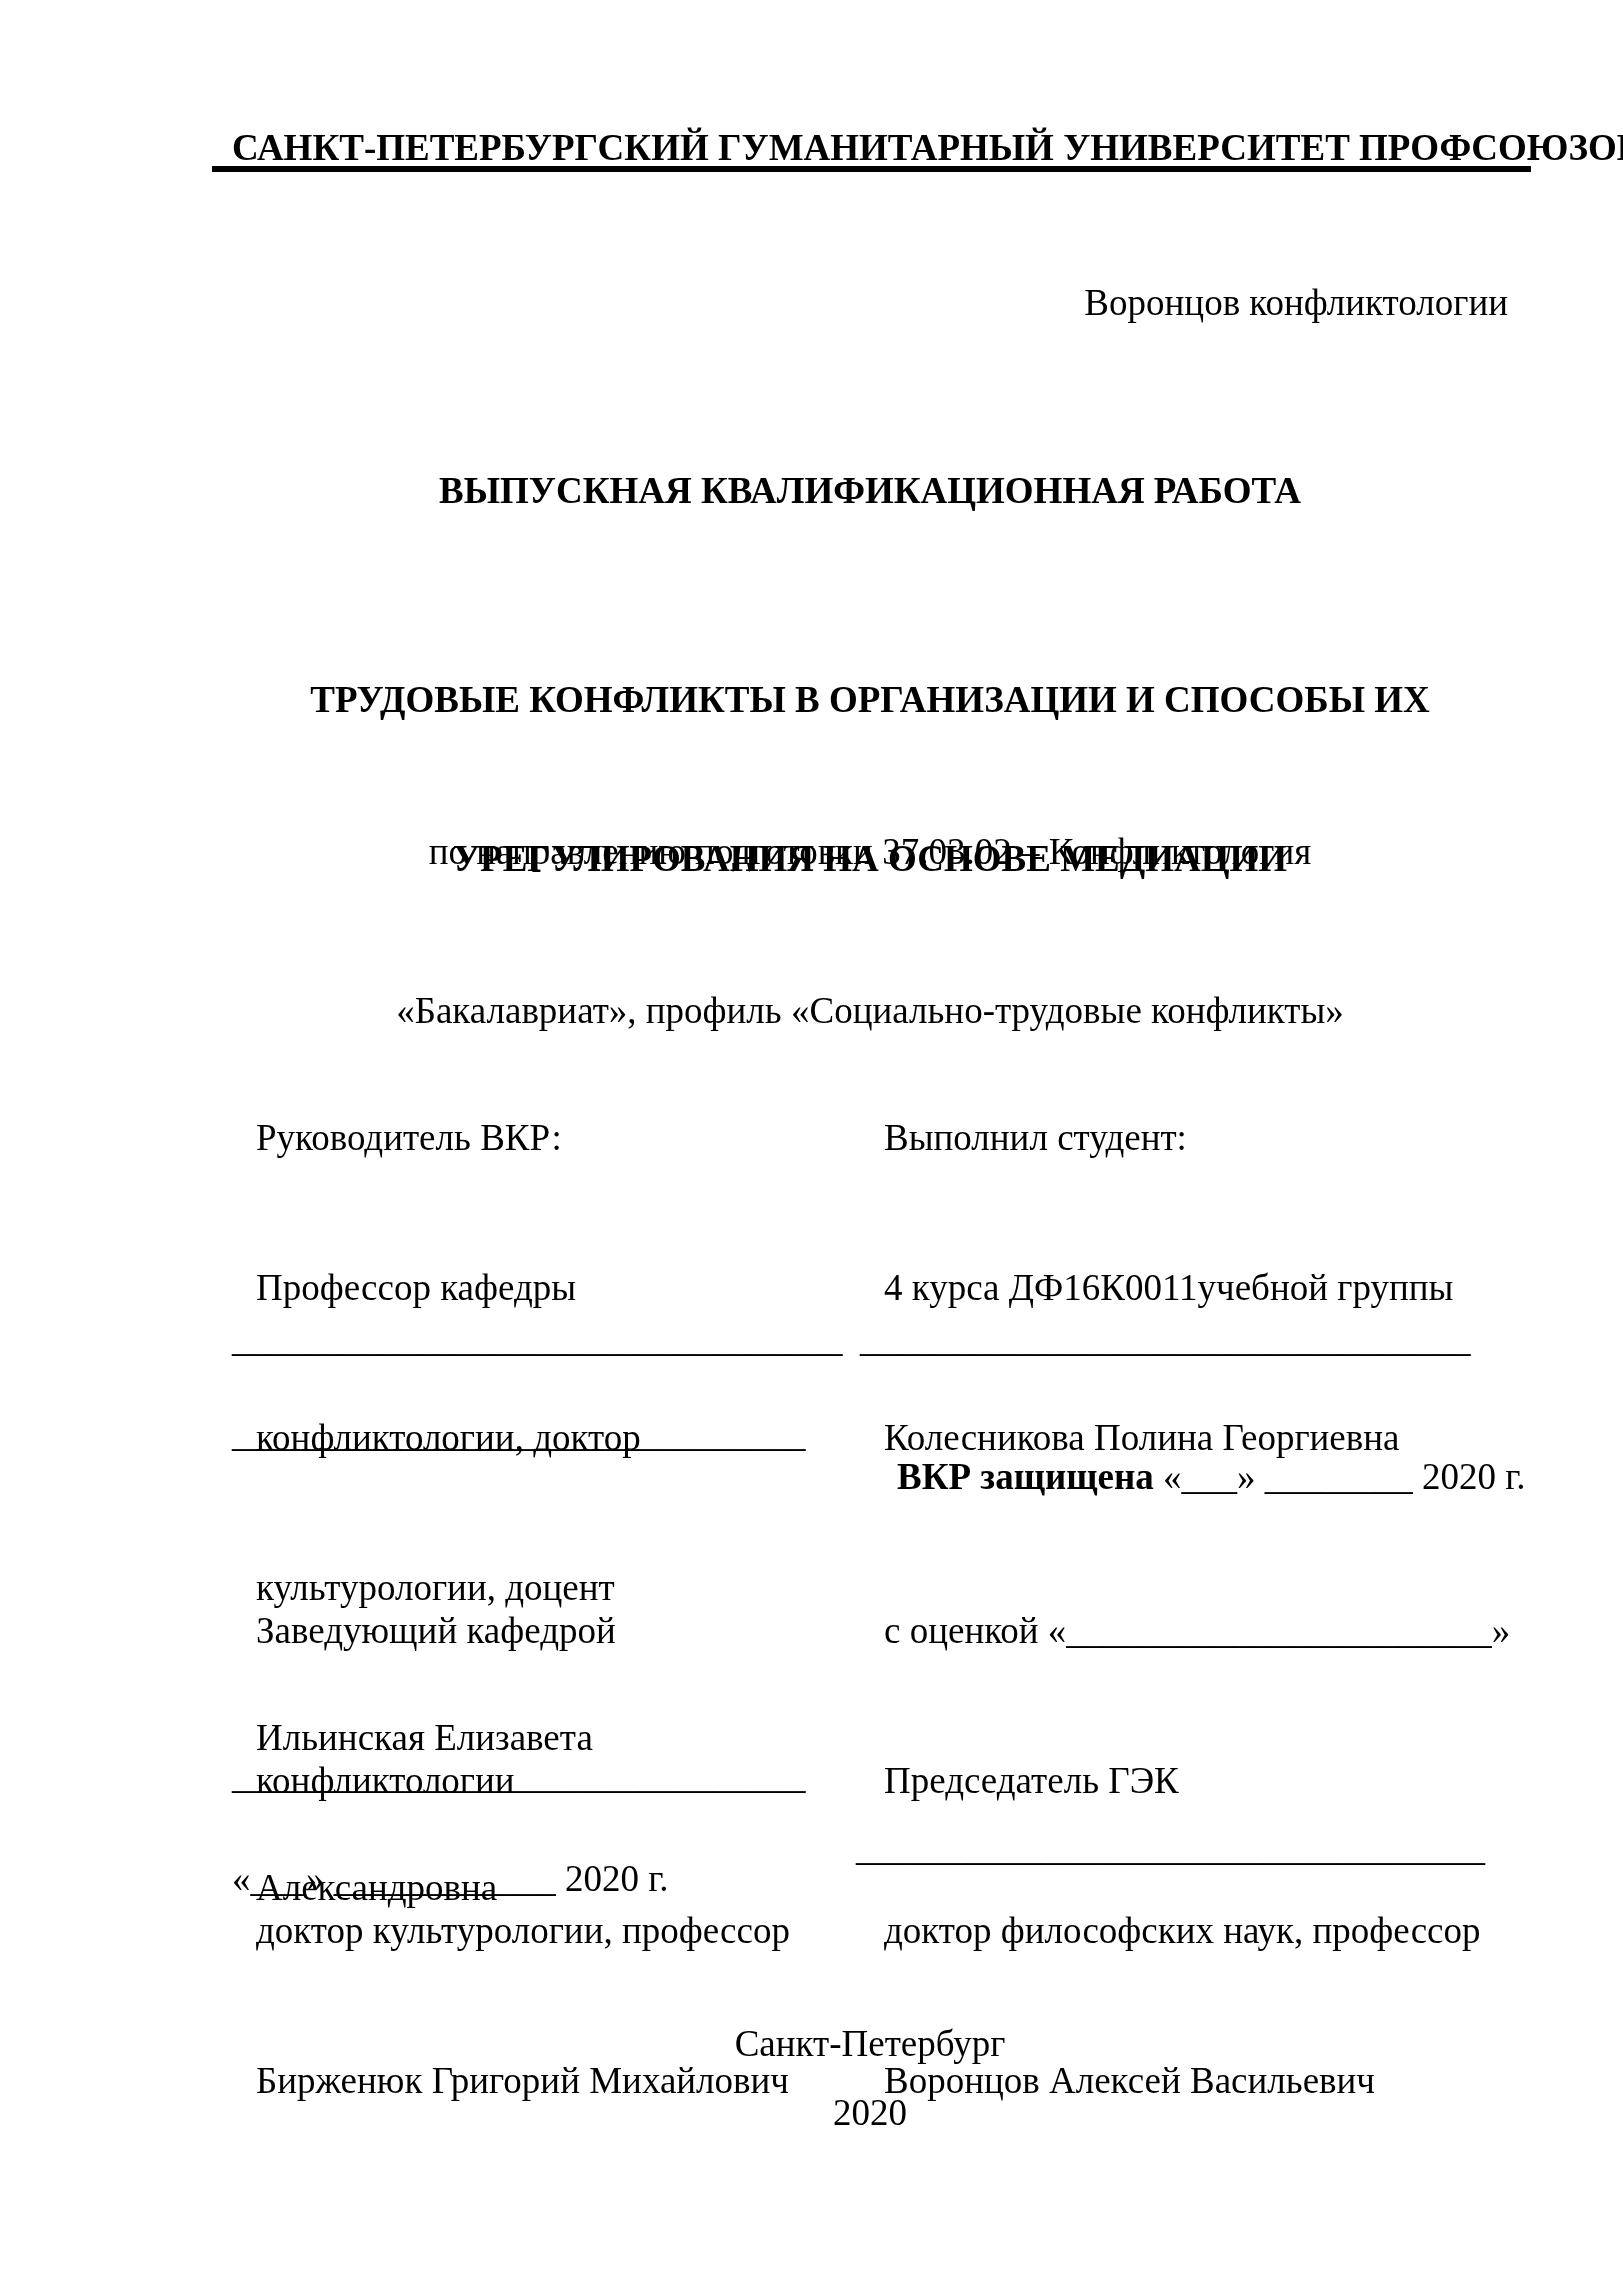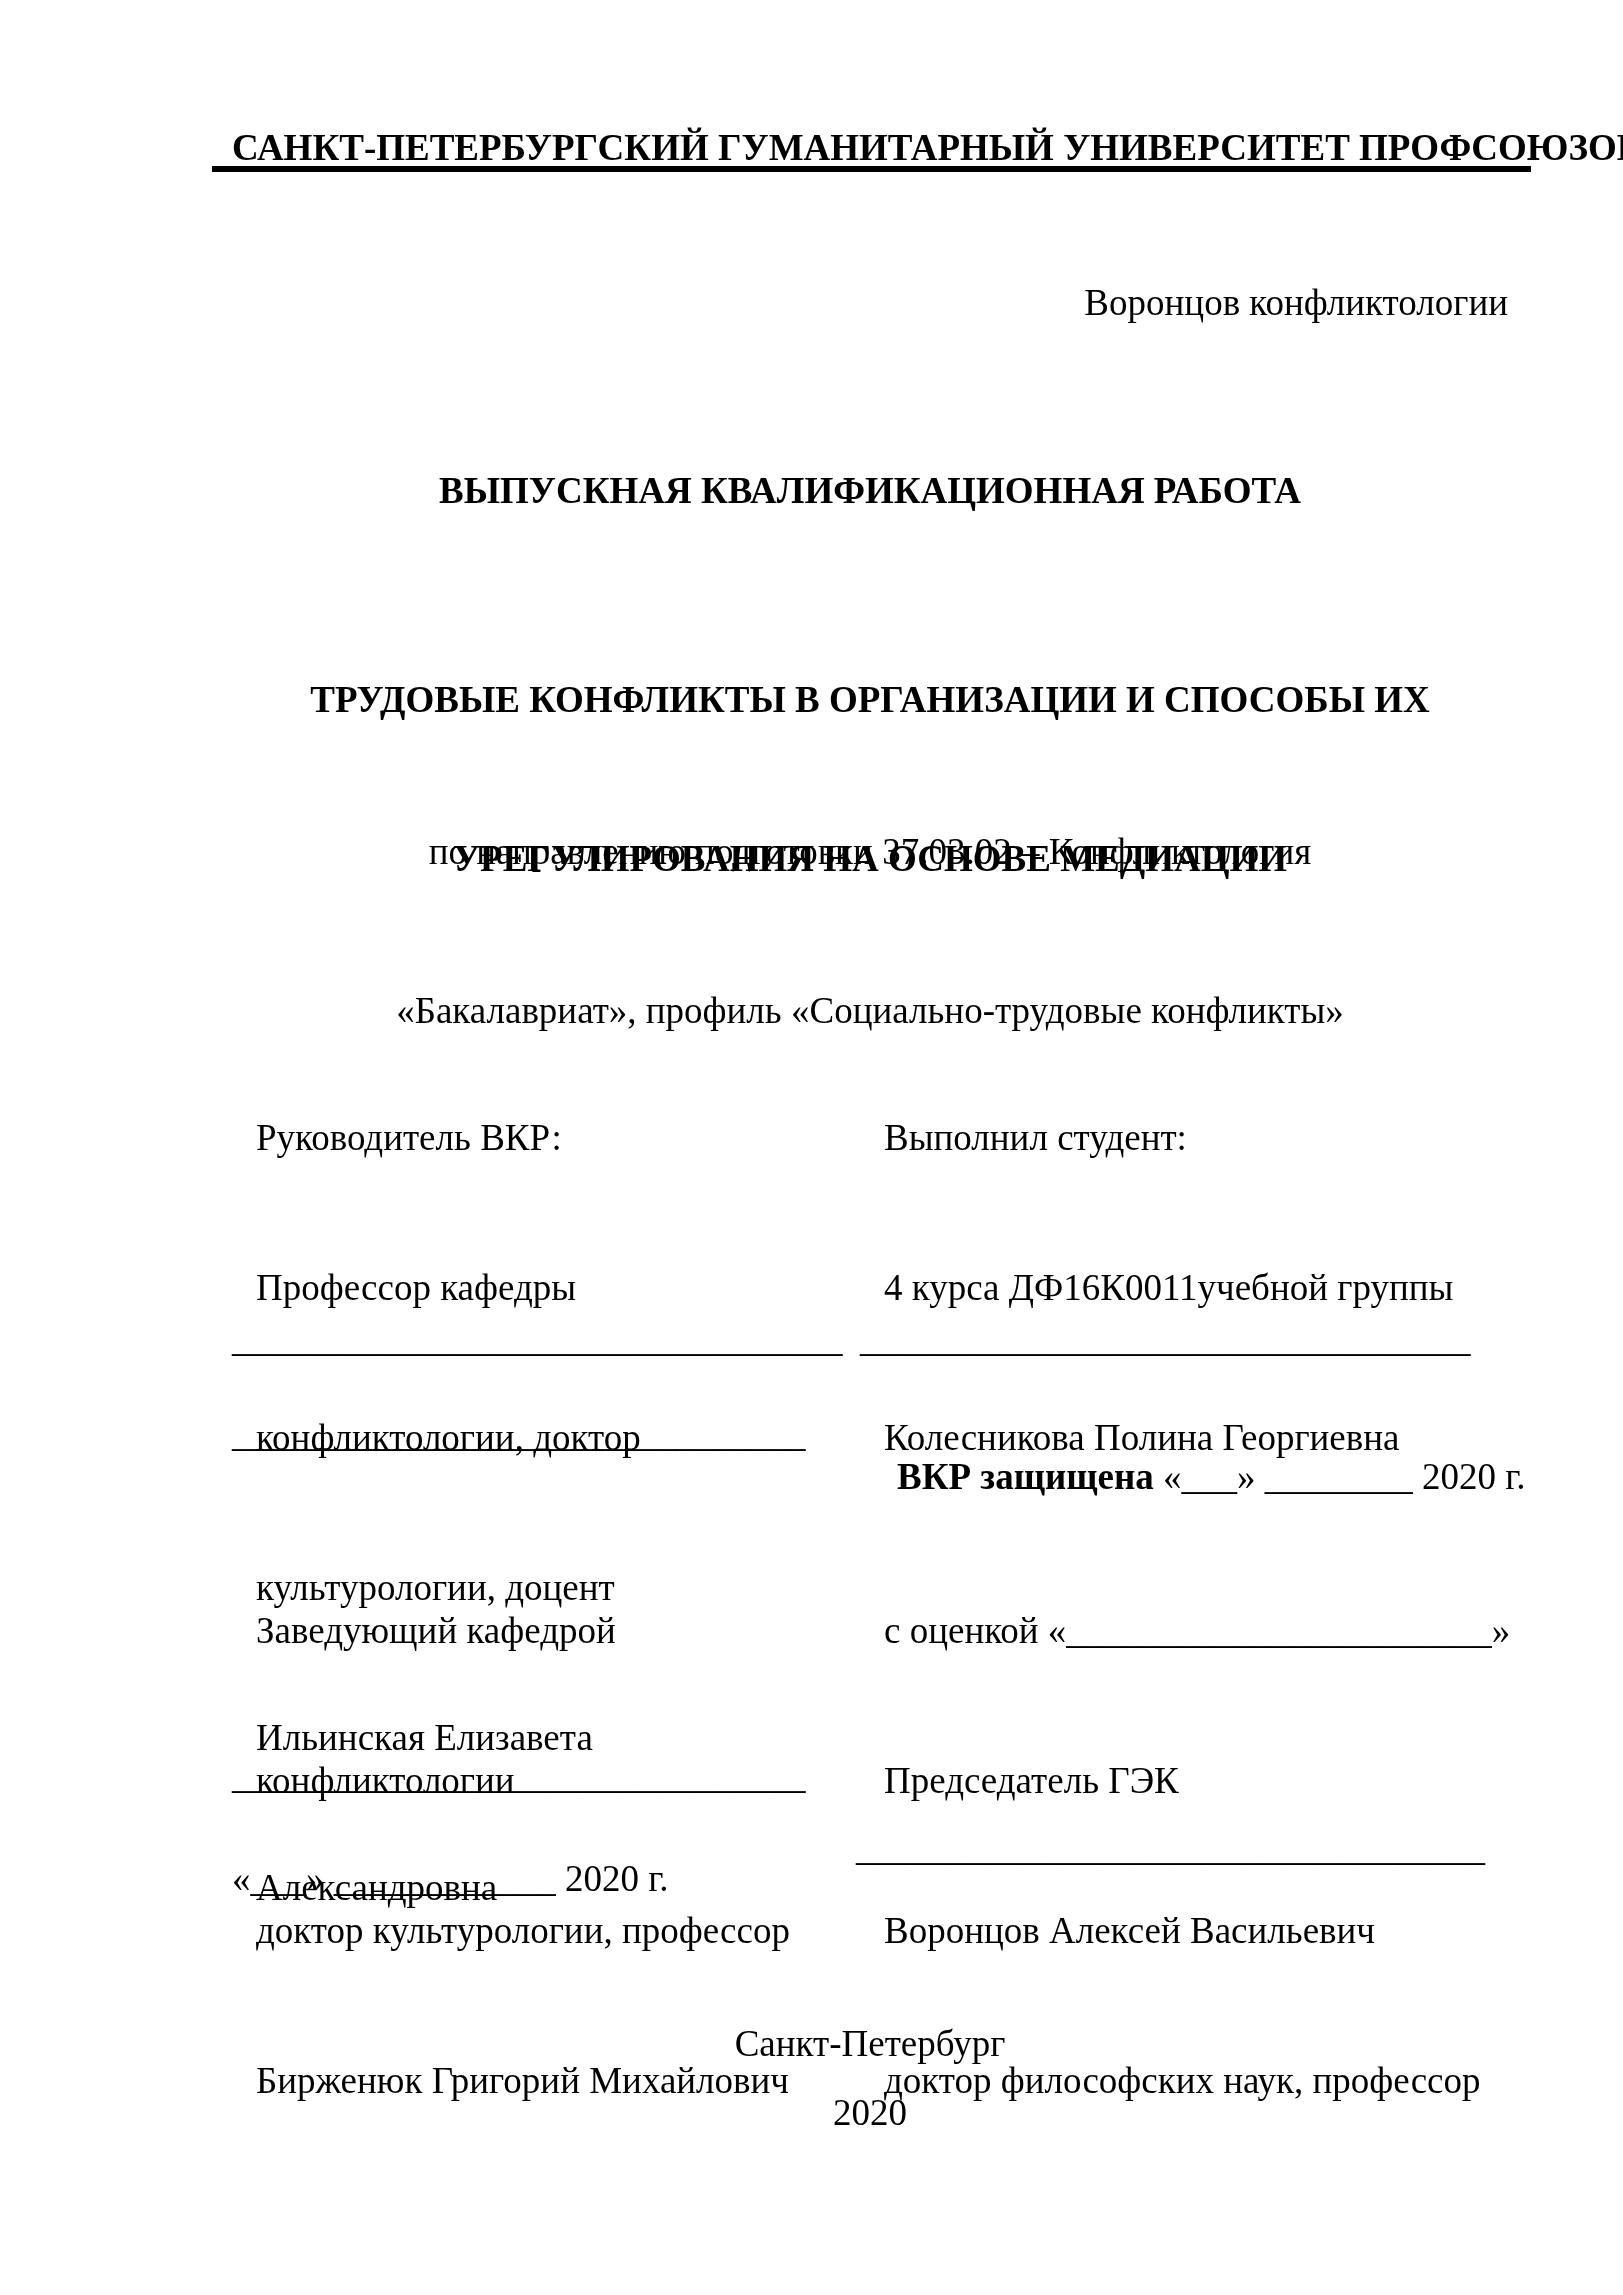--- a/index.html
+++ b/index.html
@@ -88,22 +88,22 @@
   <div class="abs leftcol lh" style="top:1506px;">
     <div>Заведующий кафедрой</div>
     <div>конфликтологии</div>
     <div>доктор культурологии, профессор</div>
     <div>Бирженюк Григорий Михайлович</div>
   </div>
 
   <div class="abs rightcol lh" style="top:1506px;">
     <div>с оценкой «_______________________»</div>
     <div>Председатель ГЭК</div>
+    <div>доктор философских наук, профессор</div>
     <div>Воронцов Алексей Васильевич</div>
-    <div>доктор философских наук, профессор</div>
   </div>
 
   <div class="abs u-line" style="left:232px; top:1754px;">_______________________________</div>
 
   <div class="abs u-line" style="left:856px; top:1810px;margin-top:16px;">__________________________________</div>
 
   <div class="abs" style="left:232px; top:1857px;">«___» ____________ 2020 г.</div>
 
   <div class="abs content center" style="top:2022px;">Санкт-Петербург</div>
 

